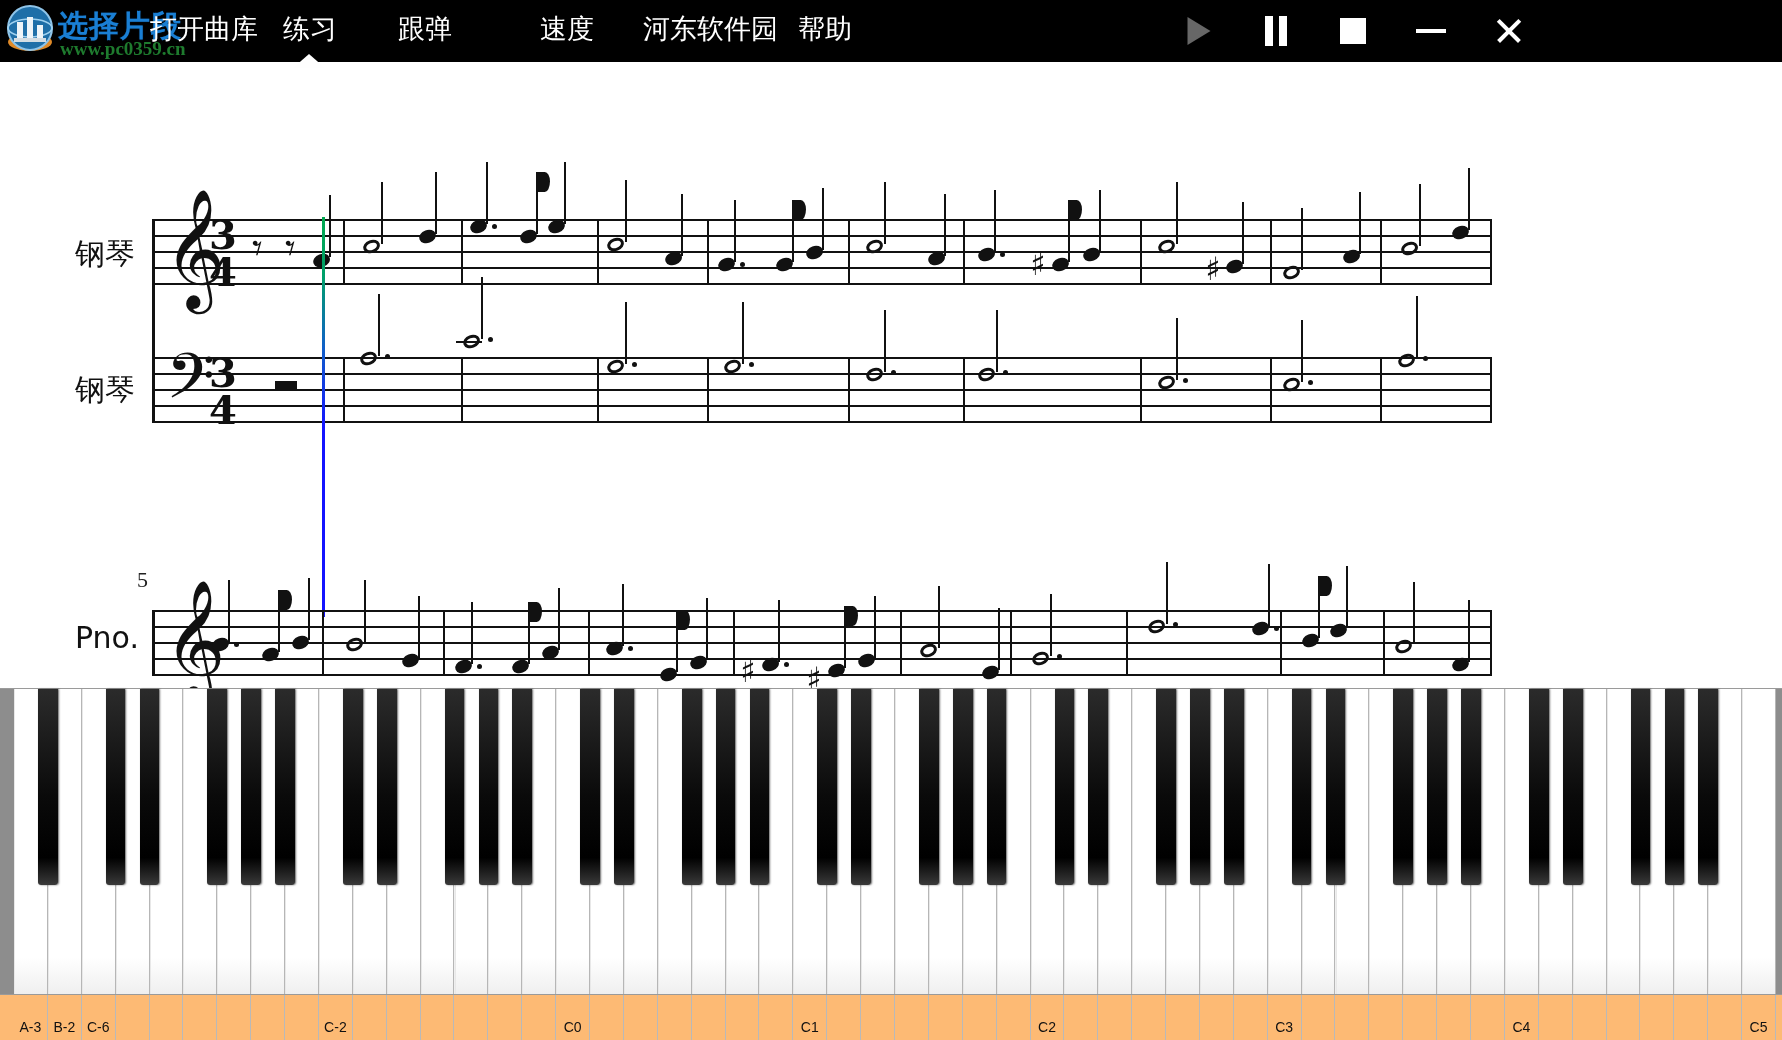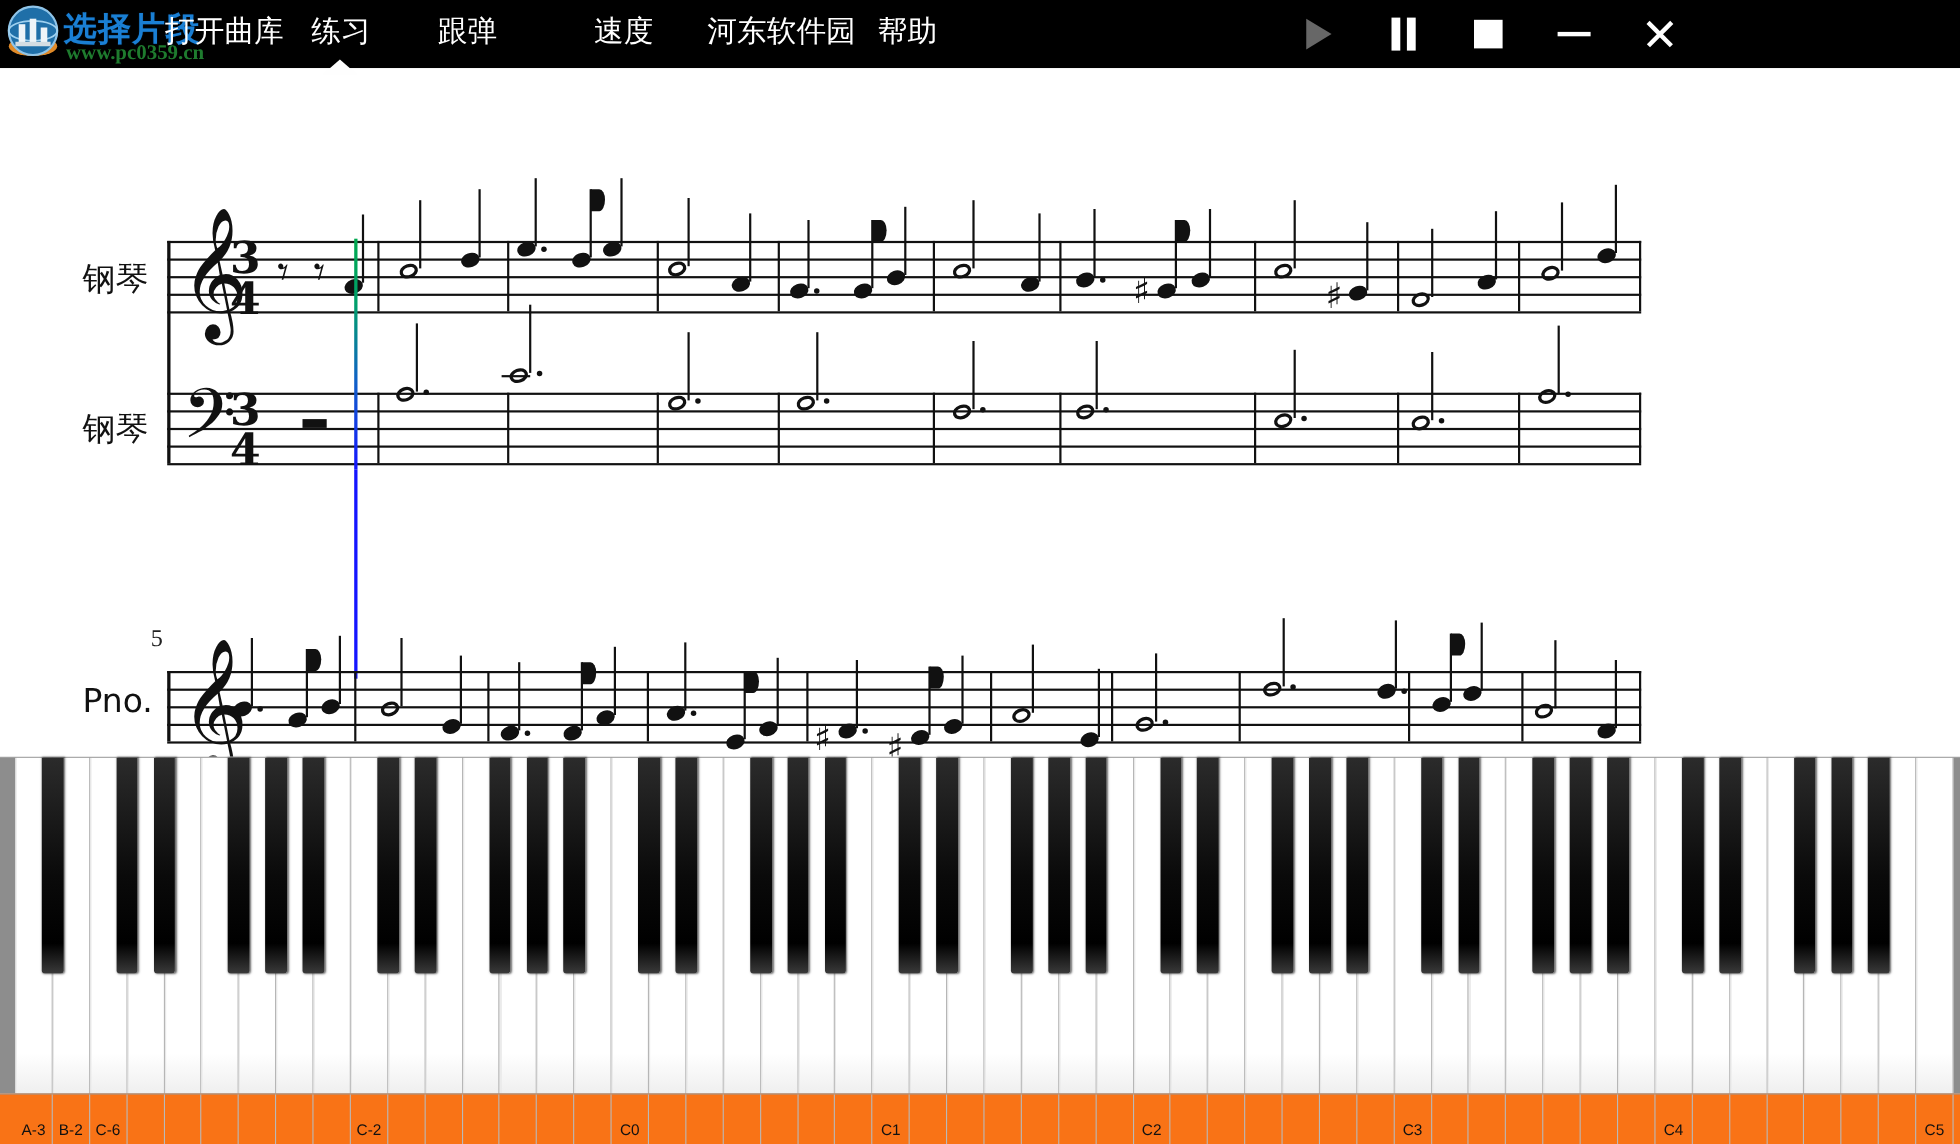--- a/index.html
+++ b/index.html
@@ -137,21 +137,21 @@
     border-right:1px solid #b6b6b6; border-left:1px solid #e8e8e8;
   }
   .bkey{
     position:absolute; top:0; height:196px;
     background:linear-gradient(to bottom,#2b2b2b 0%,#0a0a0a 55%,#000 86%,#3a3a3a 100%);
     border-radius:0 0 3px 3px;
     box-shadow:1px 0 2px rgba(0,0,0,.6);
   }
   #key-labels{
     position:absolute; left:0; top:305px; width:1782px; height:47px;
-    background:#f97316; border-top:1px solid #9a9a9a;
+    background:#fdba74; border-top:1px solid #9a9a9a;
   }
   .klabel-cell{
     position:absolute; top:0; height:47px; border-right:1px solid #b9b9b9;
   }
   .klabel-txt{
     position:absolute; left:0; bottom:7px; width:100%; text-align:center;
     font-size:14px; color:#111; font-family:"Liberation Sans", sans-serif;
   }
   #kb-left-edge{ position:absolute;left:0;top:0;width:14px;height:305px;background:#8d8d8d; }
   #kb-right-edge{ position:absolute;right:0;top:0;width:6px;height:305px;background:#8d8d8d; }

